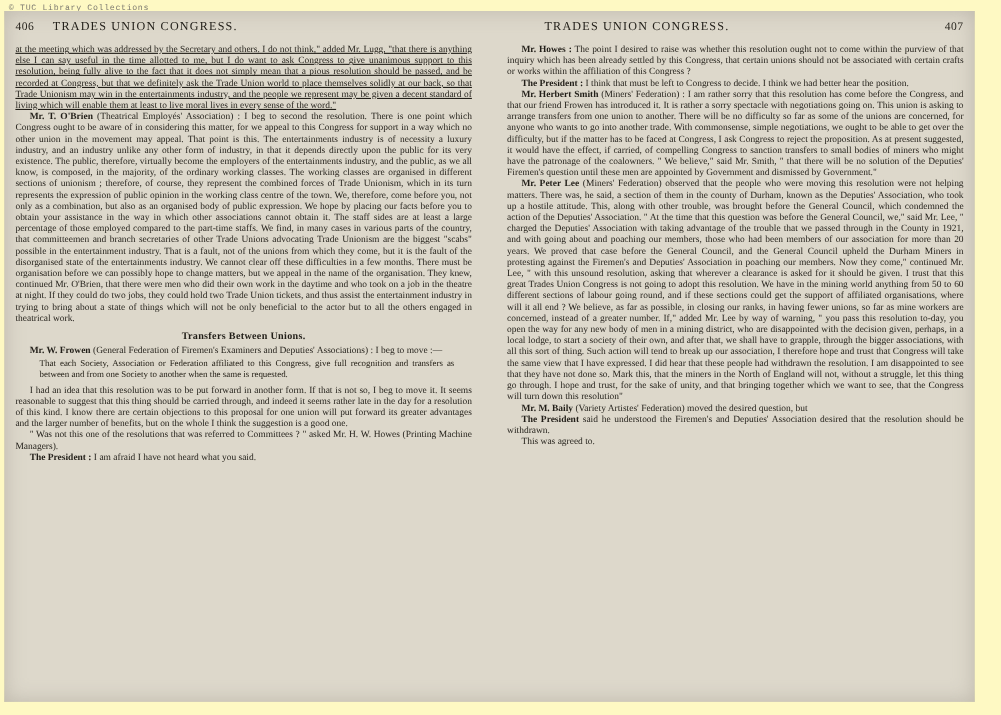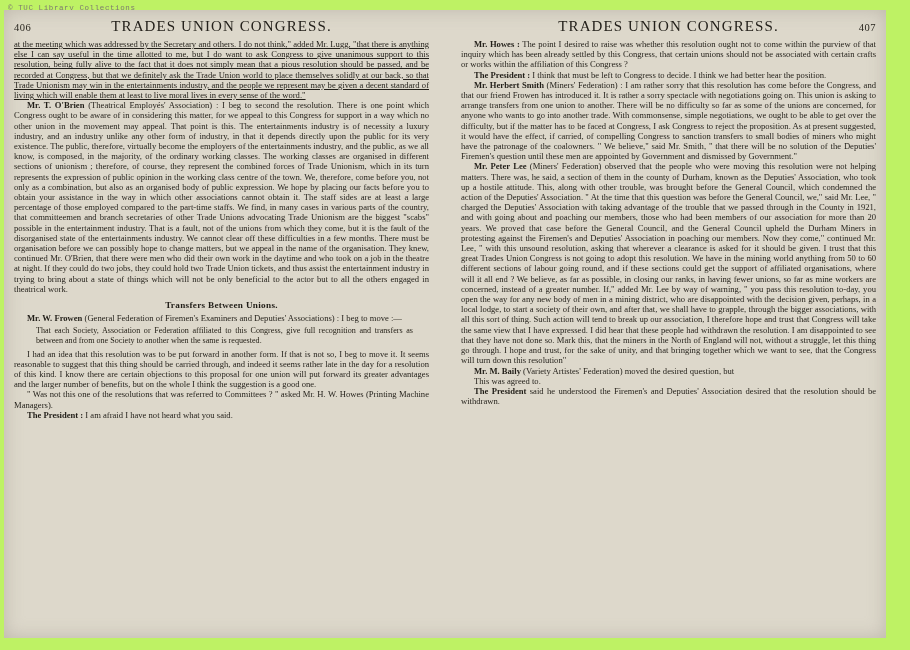--- a/index.html
+++ b/index.html
@@ -10,21 +10,21 @@
     width: 910px;
     height: 650px;
     background: #b8b4a8;
     font-family: "Liberation Serif", serif;
     overflow: hidden;
   }
   .scan {
     position: relative;
     width: 910px;
     height: 650px;
-    background: #bef264;
+    background: #fef9c3;
     box-sizing: border-box;
   }
   .watermark {
     position: absolute;
     top: 4px;
     left: 8px;
     font-family: "Liberation Mono", monospace;
     font-size: 7.5px;
     letter-spacing: 0.6px;
     color: #7d7a70;
@@ -63,22 +63,22 @@
     height: 14px;
   }
   .runhead .folio {
     font-size: 10.5px;
     color: #29261f;
     font-family: "Liberation Serif", serif;
     width: 34px;
   }
   .runhead .title {
     flex: 1;
-    text-align: center;
-    font-size: 15px;
+    text-align: left;
+    font-size: 11px;
     color: #24211b;
     letter-spacing: 1.1px;
   }
   .runhead .folio.right {
     text-align: right;
   }
   .col.left .runhead .folio.right,
   .col.right .runhead .folio.left { visibility: hidden; width: 34px; }
 
   p {
@@ -157,20 +157,20 @@
         <p><span class="speaker">Mr. Howes :</span><span> The point I desired to raise was whether this resolution ought not to come within the purview of that inquiry which has been already settled by this Congress, that certain unions should not be associated with certain crafts or works within the affiliation of this Congress ?</span></p>
 
         <p><span class="speaker">The President :</span><span> I think that must be left to Congress to decide. I think we had better hear the position.</span></p>
 
         <p><span class="speaker">Mr. Herbert Smith</span><span> (Miners' Federation) :</span><span> I am rather sorry that this resolution has come before the Congress, and that our friend Frowen has introduced it. It is rather a sorry spectacle with negotiations going on. This union is asking to arrange transfers from one union to another. There will be no difficulty so far as some of the unions are concerned, for anyone who wants to go into another trade. With commonsense, simple negotiations, we ought to be able to get over the difficulty, but if the matter has to be faced at Congress, I ask Congress to reject the proposition. As at present suggested, it would have the effect, if carried, of compelling Congress to sanction transfers to small bodies of miners who might have the patronage of the coalowners. " We believe," said Mr. Smith, " that there will be no solution of the Deputies' Firemen's question until these men are appointed by Government and dismissed by Government."</span></p>
 
         <p><span class="speaker">Mr. Peter Lee</span><span> (Miners' Federation)</span><span> observed that the people who were moving this resolution were not helping matters. There was, he said, a section of them in the county of Durham, known as the Deputies' Association, who took up a hostile attitude. This, along with other trouble, was brought before the General Council, which condemned the action of the Deputies' Association. " At the time that this question was before the General Council, we," said Mr. Lee, " charged the Deputies' Association with taking advantage of the trouble that we passed through in the County in 1921, and with going about and poaching our members, those who had been members of our association for more than 20 years. We proved that case before the General Council, and the General Council upheld the Durham Miners in protesting against the Firemen's and Deputies' Association in poaching our members. Now they come," continued Mr. Lee, " with this unsound resolution, asking that wherever a clearance is asked for it should be given. I trust that this great Trades Union Congress is not going to adopt this resolution. We have in the mining world anything from 50 to 60 different sections of labour going round, and if these sections could get the support of affiliated organisations, where will it all end ? We believe, as far as possible, in closing our ranks, in having fewer unions, so far as mine workers are concerned, instead of a greater number. If," added Mr. Lee by way of warning, " you pass this resolution to-day, you open the way for any new body of men in a mining district, who are disappointed with the decision given, perhaps, in a local lodge, to start a society of their own, and after that, we shall have to grapple, through the bigger associations, with all this sort of thing. Such action will tend to break up our association, I therefore hope and trust that Congress will take the same view that I have expressed. I did hear that these people had withdrawn the resolution. I am disappointed to see that they have not done so. Mark this, that the miners in the North of England will not, without a struggle, let this thing go through. I hope and trust, for the sake of unity, and that bringing together which we want to see, that the Congress will turn down this resolution"</span></p>
 
         <p><span class="speaker">Mr. M. Baily</span><span> (Variety Artistes' Federation)</span><span> moved the desired question, but</span></p>
 
+        <p><span class="speaker">The President</span><span> said he understood the Firemen's and Deputies' Association desired that the resolution should be withdrawn.</span></p>
+
         <p>This was agreed to.</p>
-
-        <p><span class="speaker">The President</span><span> said he understood the Firemen's and Deputies' Association desired that the resolution should be withdrawn.</span></p>
       </div>
 
     </div>
   </div>
 </div>
 
 </body></html>

